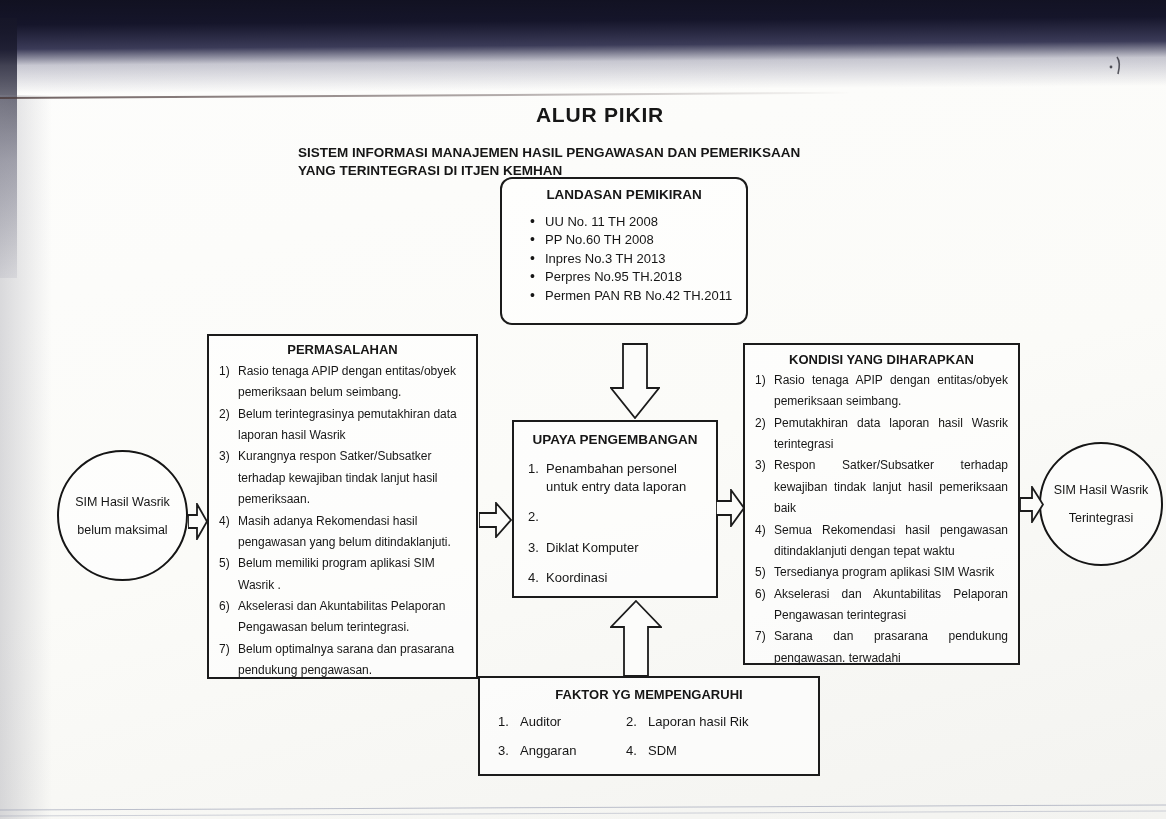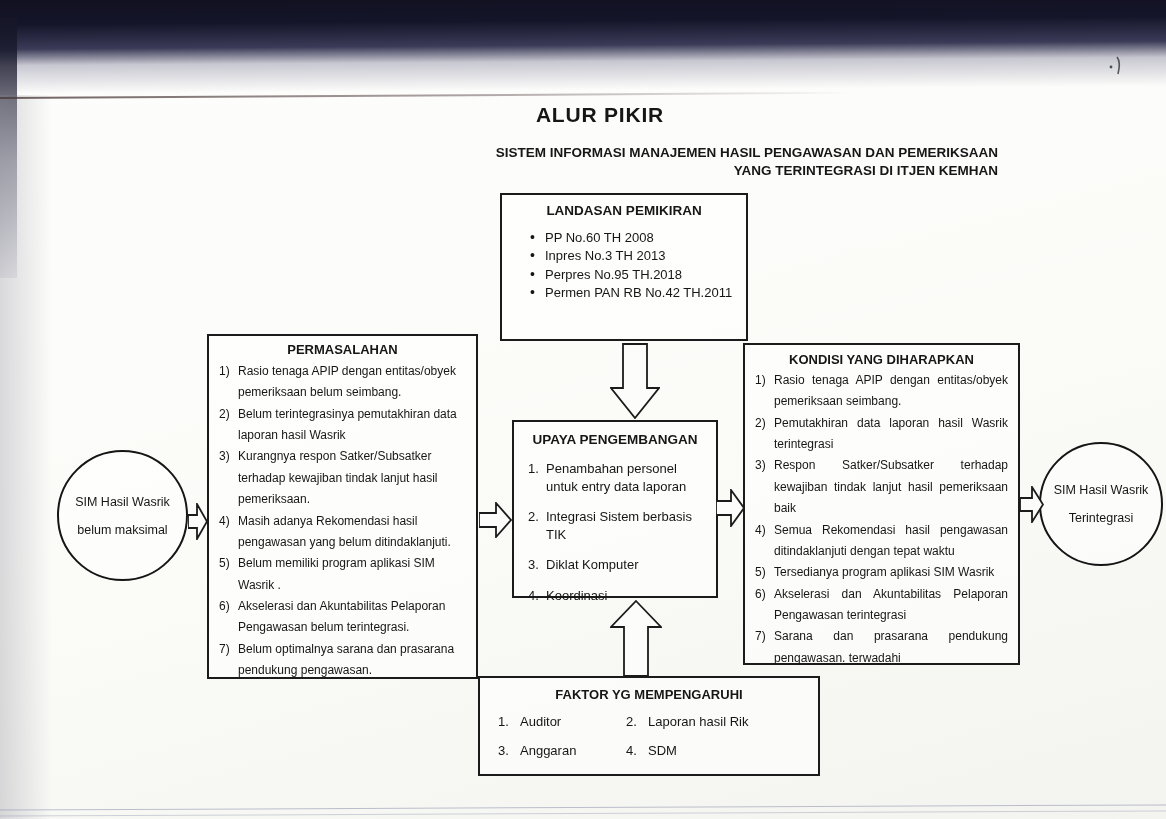--- a/index.html
+++ b/index.html
@@ -20,28 +20,28 @@
     background:linear-gradient(to right,rgba(75,58,58,.8),rgba(75,58,58,.45) 55%,rgba(75,58,58,0));
     transform:rotate(-0.35deg); transform-origin:left center; }
   .scan-line-bottom { position:absolute; left:-8px; top:807px; width:1184px; height:5px;
     border-top:1.5px solid rgba(148,154,176,.6); border-bottom:1.5px solid rgba(148,154,176,.42);
     transform:rotate(-0.25deg); }
   .pen-mark { position:absolute; left:1106px; top:54px; }
 
   
   .title { position:absolute; left:450px; top:103px; width:300px; text-align:center;
     font-size:21px; font-weight:bold; letter-spacing:.8px; }
-  .subtitle { position:absolute; left:298px; top:144px; width:700px; text-align:right;
+  .subtitle { position:absolute; left:298px; top:144px; width:700px; text-align:left;
     font-size:13.5px; font-weight:bold; line-height:1.32; }
 
   
   .box { position:absolute; border:2px solid #1b1b1b; box-sizing:border-box; background:rgba(255,255,255,.55); }
   .box-title { text-align:center; font-weight:bold; }
 
-  #landasan { left:500px; top:193px; width:248px; height:148px; }
+  #landasan { left:500px; top:177px; width:248px; height:148px;border-radius:12px; }
   #landasan .box-title { font-size:13.5px; padding-top:8px; }
   .bullet-list { padding:11px 6px 0 28px; font-size:13px; line-height:1.42; }
   .b-item { position:relative; padding-left:15px; }
   .b-item::before { content:"\2022"; position:absolute; left:0; top:-1px; font-size:14px; }
 
   .num-list { font-size:12px; line-height:1.78; }
   .n-item { display:flex; }
   .n-num { flex:none; width:19px; }
   .n-text { flex:1; }
 
@@ -95,20 +95,21 @@
 
   <div class="title">ALUR PIKIR</div>
   <div class="subtitle">
     <div>SISTEM INFORMASI MANAJEMEN HASIL PENGAWASAN DAN PEMERIKSAAN</div>
     <div>YANG TERINTEGRASI DI ITJEN KEMHAN</div>
   </div>
 
   <div class="box" id="landasan">
     <div class="box-title">LANDASAN PEMIKIRAN</div>
     <div class="bullet-list">
+      <div class="b-item">UU No. 11 TH 2008</div>
       <div class="b-item">PP No.60 TH 2008</div>
       <div class="b-item">Inpres No.3 TH 2013</div>
       <div class="b-item">Perpres No.95 TH.2018</div>
       <div class="b-item">Permen PAN RB No.42 TH.2011</div>
     </div>
   </div>
 
   <div class="box" id="permasalahan">
     <div class="box-title">PERMASALAHAN</div>
     <div class="num-list">
@@ -145,21 +146,20 @@
 
   <div class="box" id="upaya">
     <div class="box-title">UPAYA PENGEMBANGAN</div>
     <div class="num-list">
       <div class="n-item">
           <span class="n-num">1.</span>
           <span class="n-text">Penambahan personel untuk entry data laporan</span>
         </div>
       <div class="n-item">
           <span class="n-num">2.</span>
-          <span class="n-text">Integrasi Sistem berbasis TIK</span>
         </div>
       <div class="n-item">
           <span class="n-num">3.</span>
           <span class="n-text">Diklat Komputer</span>
         </div>
       <div class="n-item">
           <span class="n-num">4.</span>
           <span class="n-text">Koordinasi</span>
         </div>
     </div>

